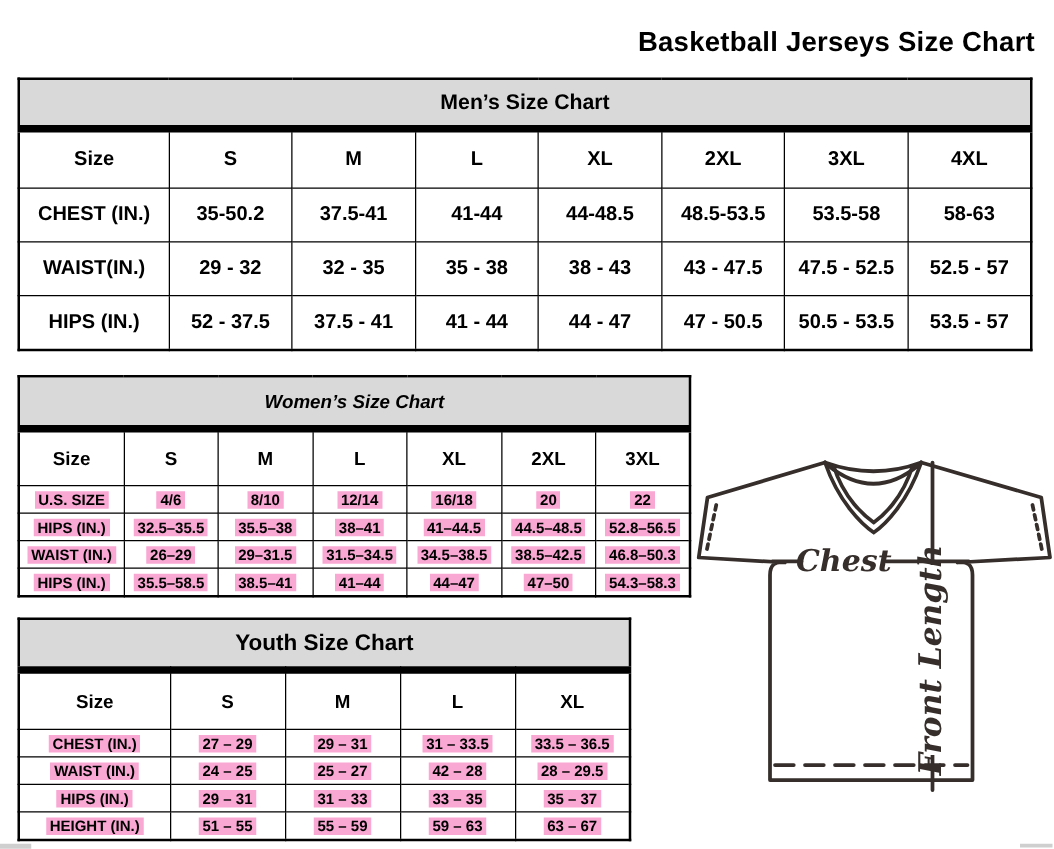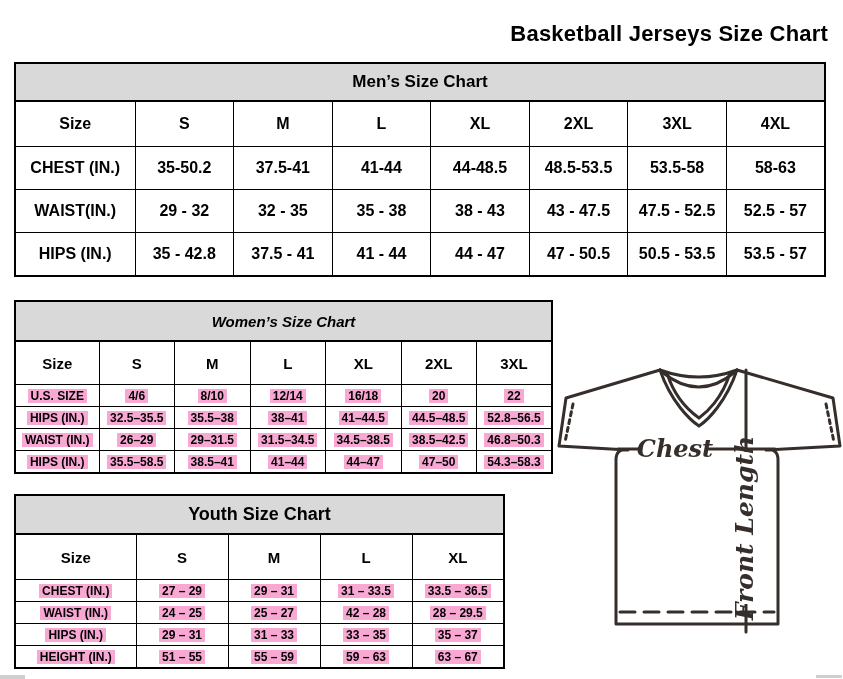--- a/index.html
+++ b/index.html
@@ -13,21 +13,21 @@
   }
   .size-table{position:absolute;}
   .size-table table{
     width:100%;border-collapse:collapse;table-layout:fixed;
     border:2px solid #000;font-weight:bold;
   }
   .size-table td,.size-table th{
     border:1px solid #000;text-align:center;vertical-align:middle;
     padding:0;overflow:hidden;white-space:nowrap;
   }
-  .size-table .band-cell{background:#d9d9d9;border-bottom:2px solid #000000;text-align:center;}
+  .size-table .band-cell{background:#d9d9d9;border-bottom:6px solid #000000;text-align:center;}
   #men{left:14px;top:62px;width:812px;}
   #men .band-cell{height:36px;font-size:17px;}
   #men th{height:44px;font-size:16px;}
   #men td.row-label,#men td.data{height:42px;font-size:16px;}
   #women{left:14px;top:300px;width:539px;}
   #women .band-cell{height:38px;font-size:15px;font-style:italic;}
   #women th{height:42px;font-size:15px;}
   #women td.row-label,#women td.data{height:21px;font-size:12px;}
   #youth{left:14px;top:494px;width:491px;}
   #youth .band-cell{height:37px;font-size:18px;}
@@ -92,21 +92,21 @@
           <td class="data"><span class="val">29 - 32</span></td>
           <td class="data"><span class="val">32 - 35</span></td>
           <td class="data"><span class="val">35 - 38</span></td>
           <td class="data"><span class="val">38 - 43</span></td>
           <td class="data"><span class="val">43 - 47.5</span></td>
           <td class="data"><span class="val">47.5 - 52.5</span></td>
           <td class="data"><span class="val">52.5 - 57</span></td>
         </tr>
         <tr class="data-row">
           <td class="row-label"><span class="val">HIPS (IN.)</span></td>
-          <td class="data"><span class="val">35 - 42.8</span></td>
+          <td class="data"><span class="val">52 - 37.5</span></td>
           <td class="data"><span class="val">37.5 - 41</span></td>
           <td class="data"><span class="val">41 - 44</span></td>
           <td class="data"><span class="val">44 - 47</span></td>
           <td class="data"><span class="val">47 - 50.5</span></td>
           <td class="data"><span class="val">50.5 - 53.5</span></td>
           <td class="data"><span class="val">53.5 - 57</span></td>
         </tr>
       </tbody>
     </table>
   </section>

